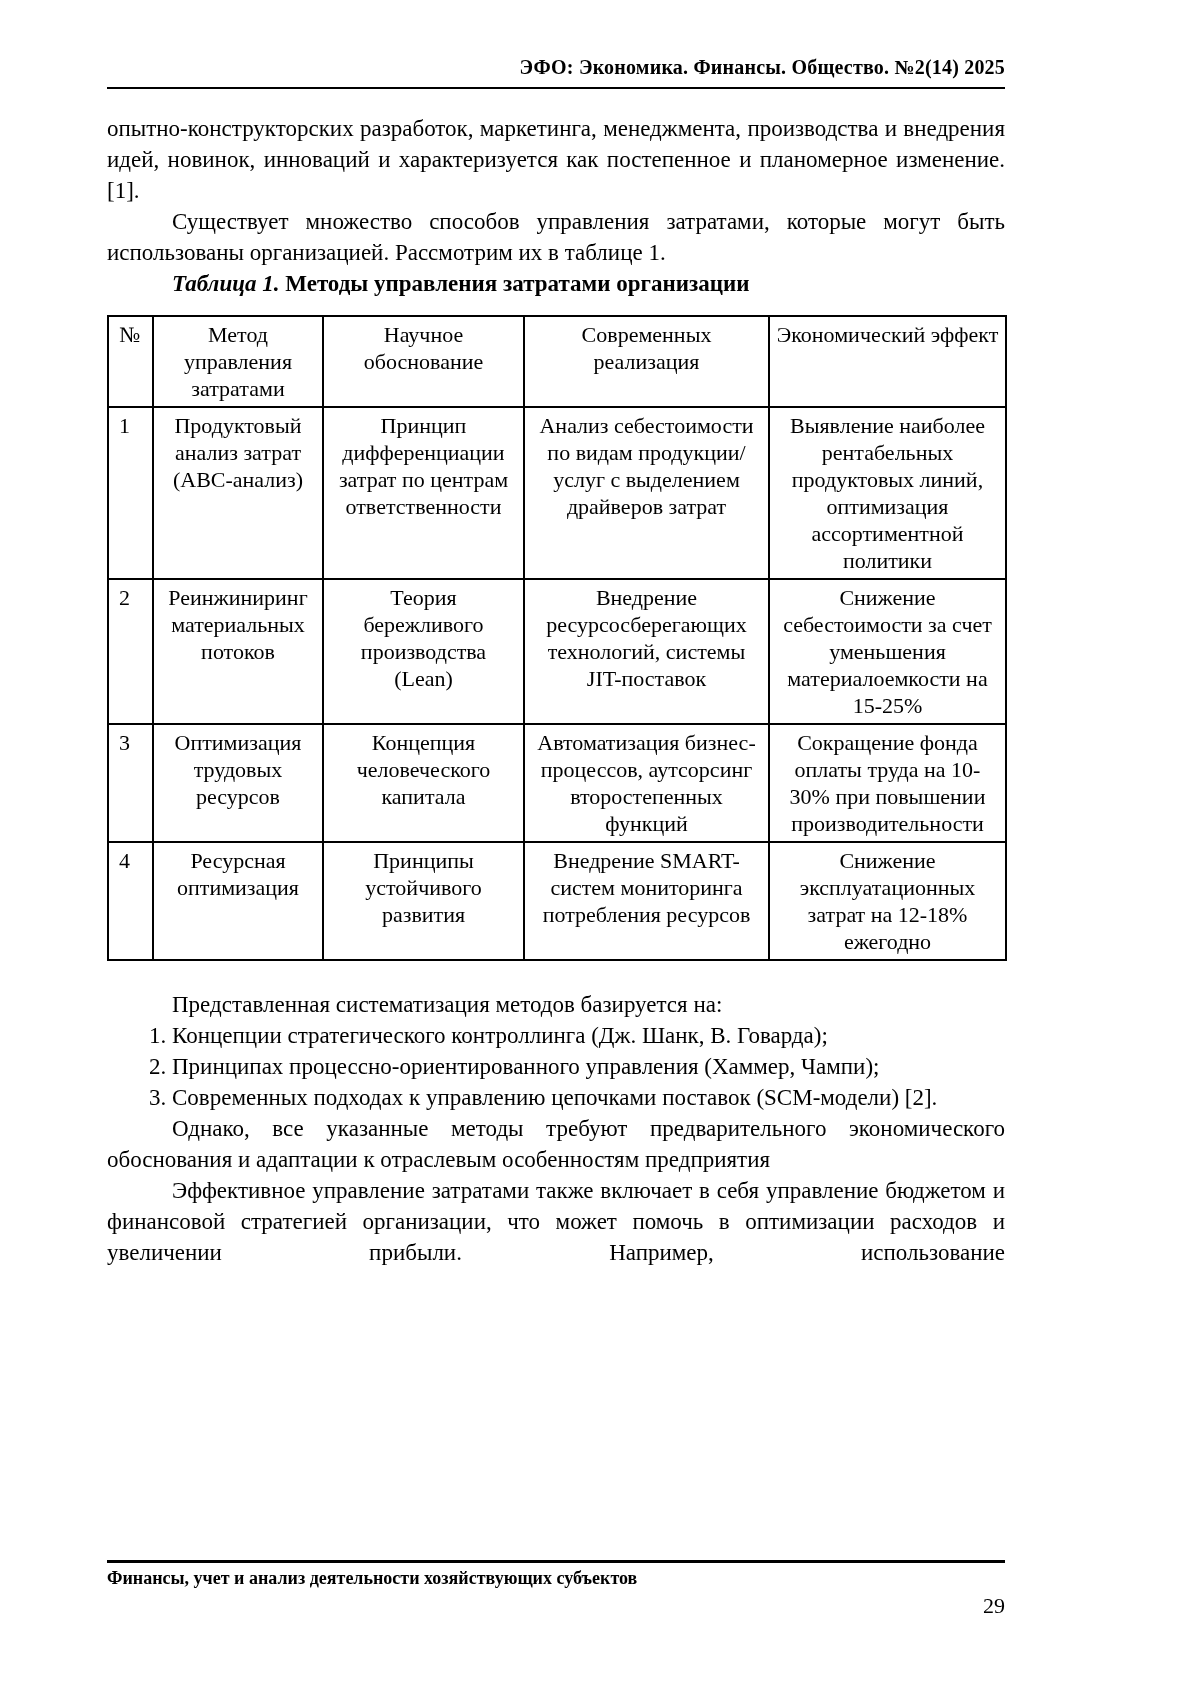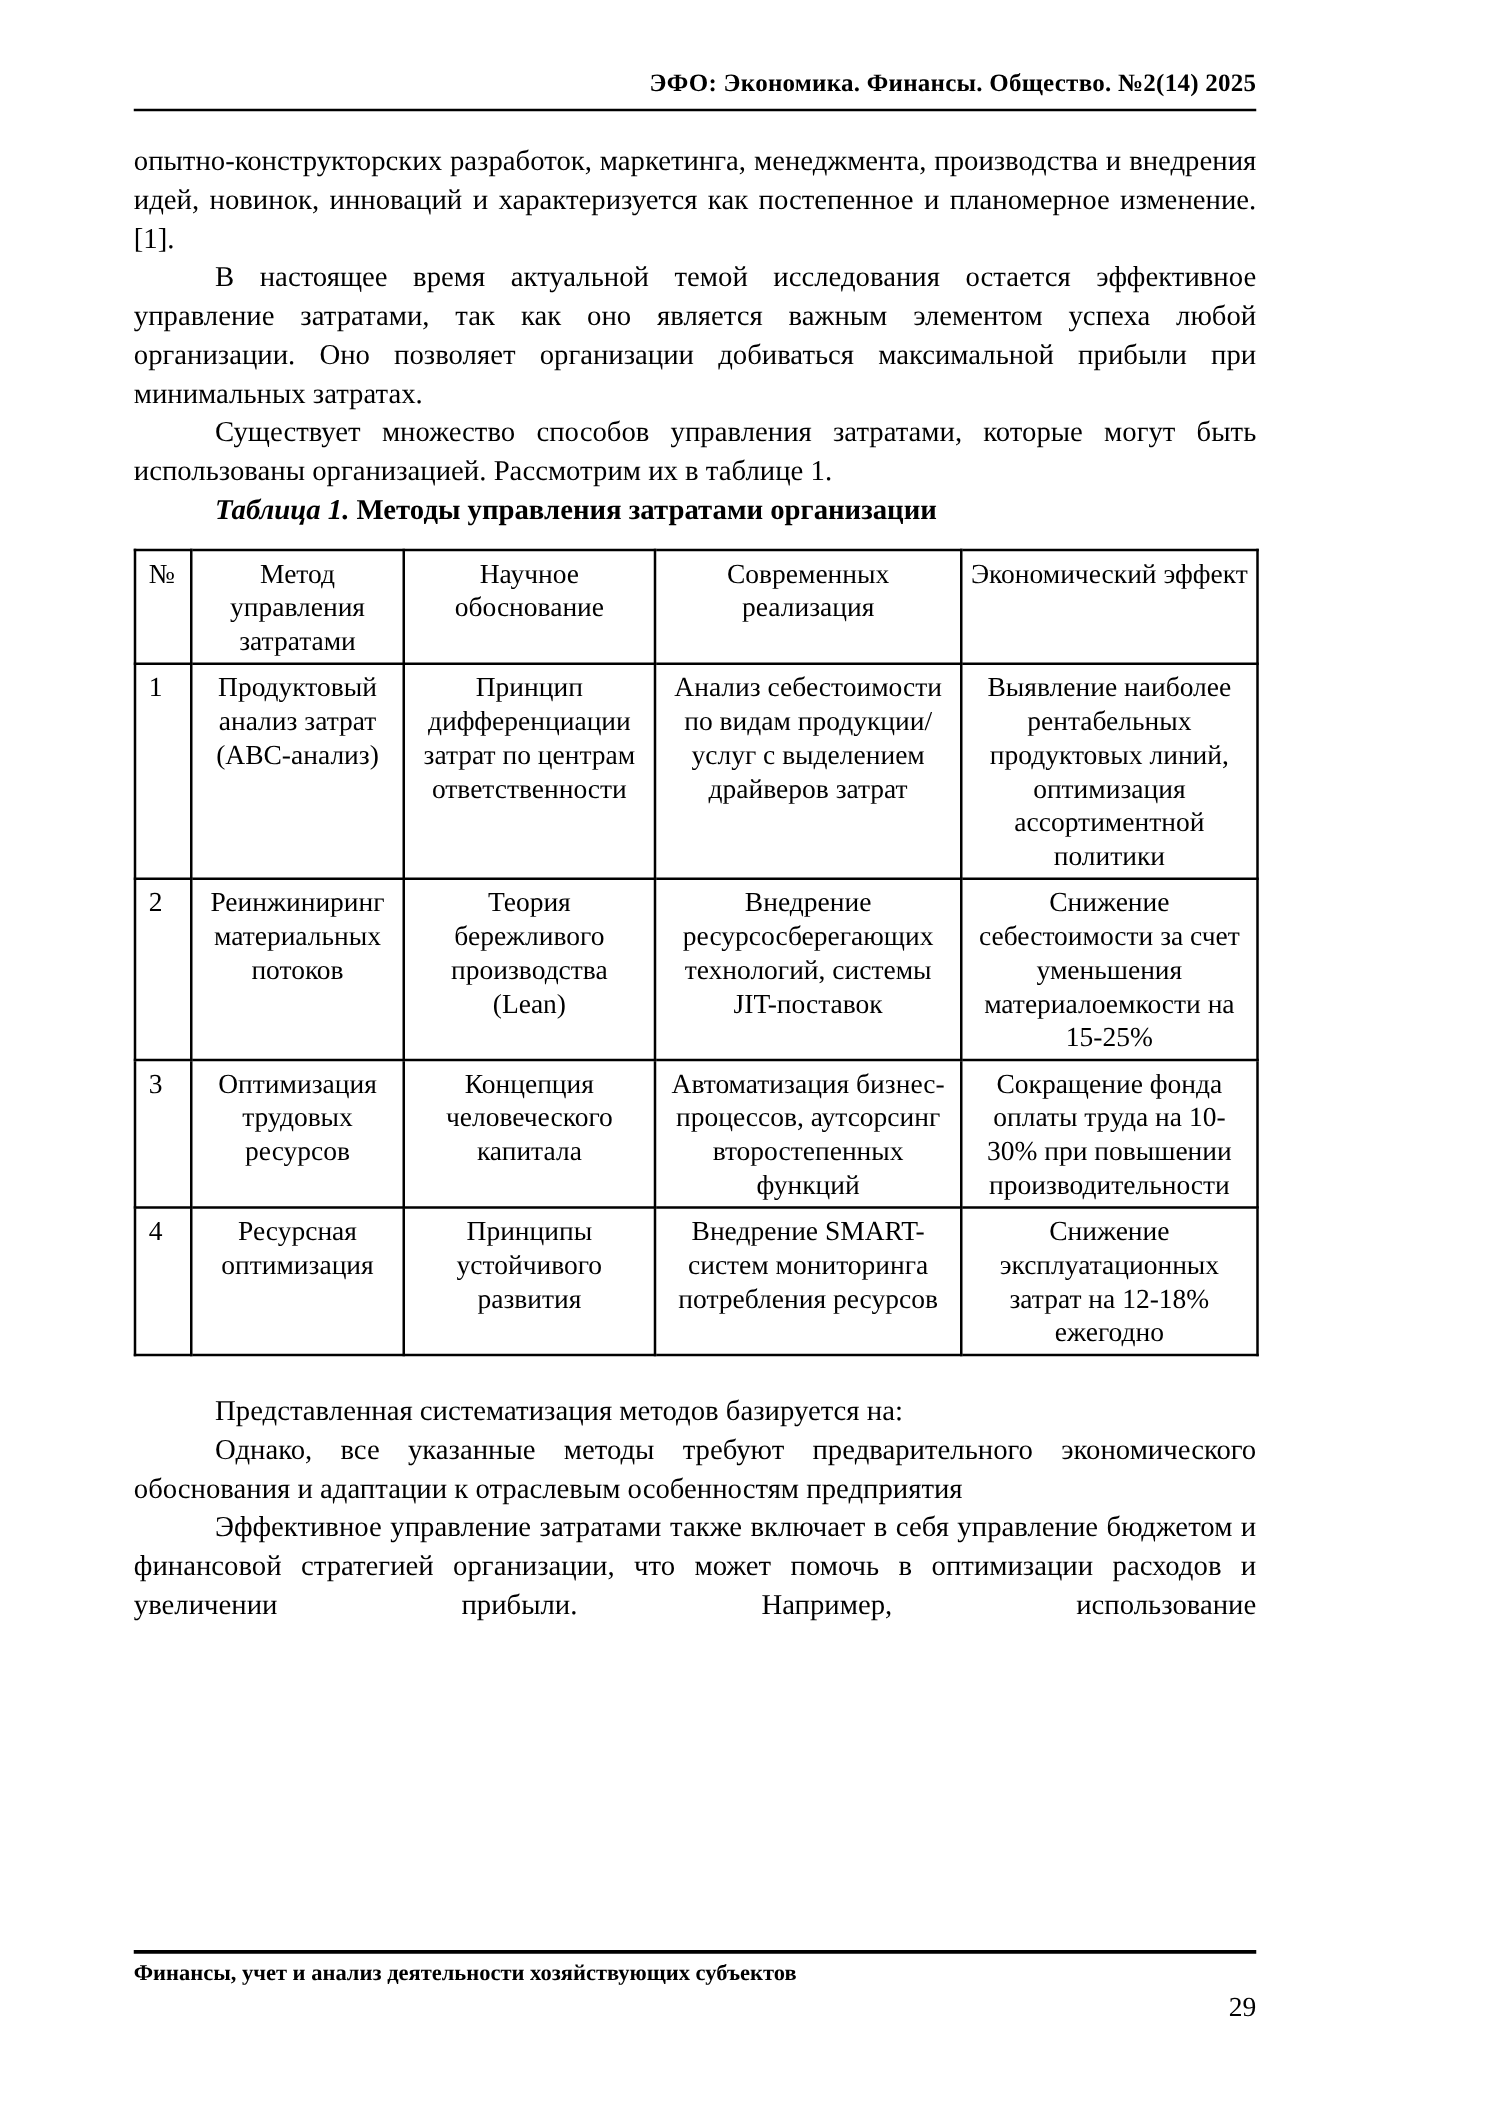--- a/index.html
+++ b/index.html
@@ -96,21 +96,20 @@
 <div class="page">
   <div class="content">
 
     <header>
       <div class="journal-header">ЭФО: Экономика. Финансы. Общество. №2(14) 2025</div>
       <div class="header-rule"></div>
     </header>
 
     <main>
       <p class="no-indent">опытно-конструкторских разработок, маркетинга, менеджмента, производства и внедрения идей, новинок, инноваций и характеризуется как постепенное и планомерное изменение. [1].</p>
-      <p>В настоящее время актуальной темой исследования остается эффективное управление затратами, так как оно является важным элементом успеха любой организации. Оно позволяет организации добиваться максимальной прибыли при минимальных затратах.</p>
       <p>Существует множество способов управления затратами, которые могут быть использованы организацией. Рассмотрим их в таблице 1.</p>
 
       <p class="table-caption">
         <span class="caption-label">Таблица 1.</span>
         <span class="caption-title">Методы управления затратами организации</span>
       </p>
 
       <table class="methods">
         <colgroup>
           <col style="width:45px">
@@ -155,20 +154,25 @@
               <td class="col1">Ресурсная оптимизация</td>
               <td class="col2">Принципы устойчивого развития</td>
               <td class="col3">Внедрение SMART-систем мониторинга потребления ресурсов</td>
               <td class="col4">Снижение эксплуатационных затрат на 12-18% ежегодно</td>
             </tr>
           </tbody>
       </table>
 
       <p class="after-table">Представленная систематизация методов базируется на:</p>
 
+      <ol class="basis-list">
+          <li>Концепции стратегического контроллинга (Дж. Шанк, В. Говарда);</li>
+          <li>Принципах процессно-ориентированного управления (Хаммер, Чампи);</li>
+          <li>Современных подходах к управлению цепочками поставок (SCM-модели) [2].</li>
+        </ol>
 
       <p>Однако, все указанные методы требуют предварительного экономического обоснования и адаптации к отраслевым особенностям предприятия</p>
       <p class="justify-last">Эффективное управление затратами также включает в себя управление бюджетом и финансовой стратегией организации, что может помочь в оптимизации расходов и увеличении прибыли. Например, использование</p>
     </main>
   </div>
 
   <footer class="footer">
     <div class="footer-rule"></div>
     <div class="footer-text">Финансы, учет и анализ деятельности хозяйствующих субъектов</div>
     <div class="page-number">29</div>

